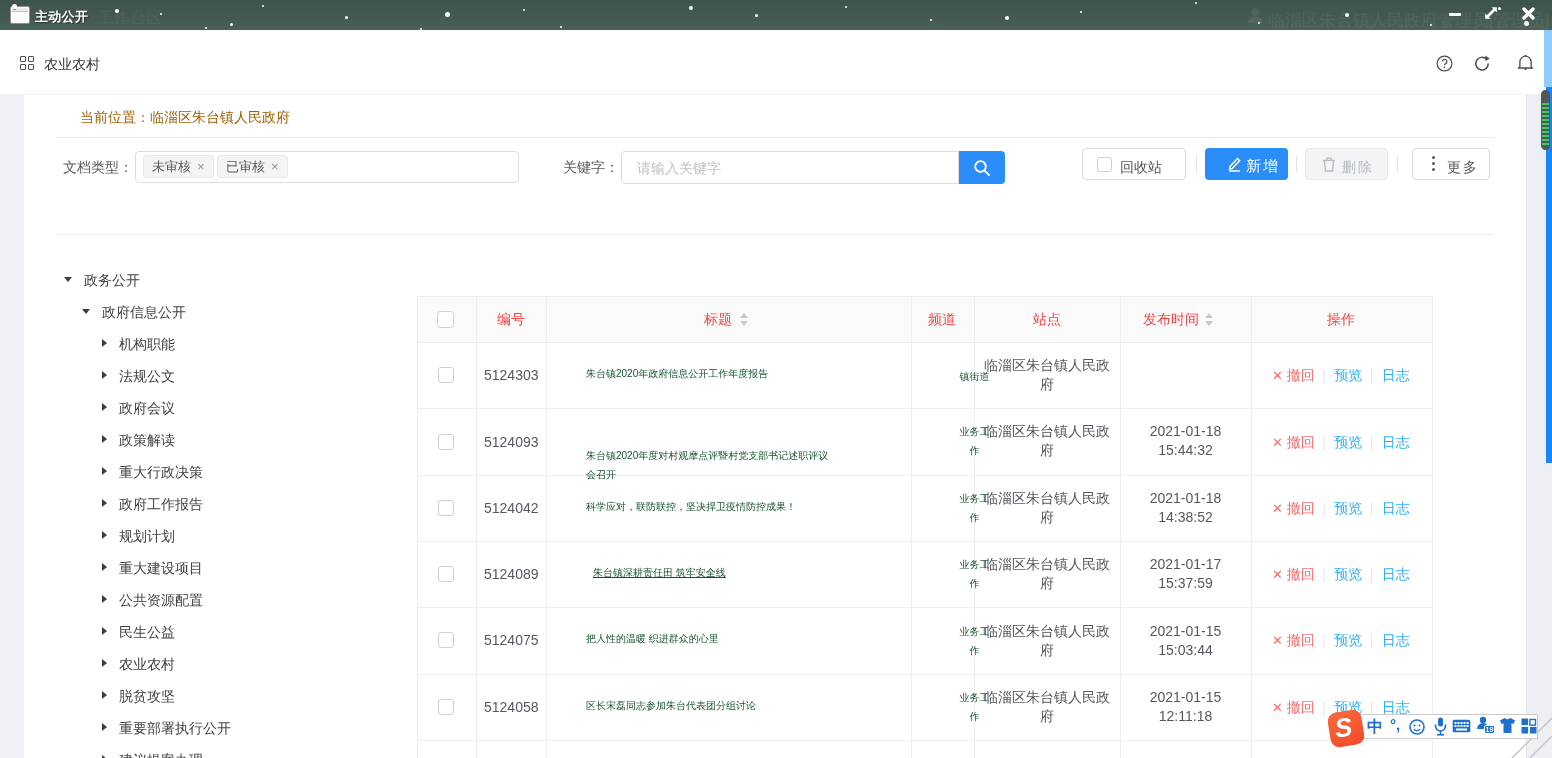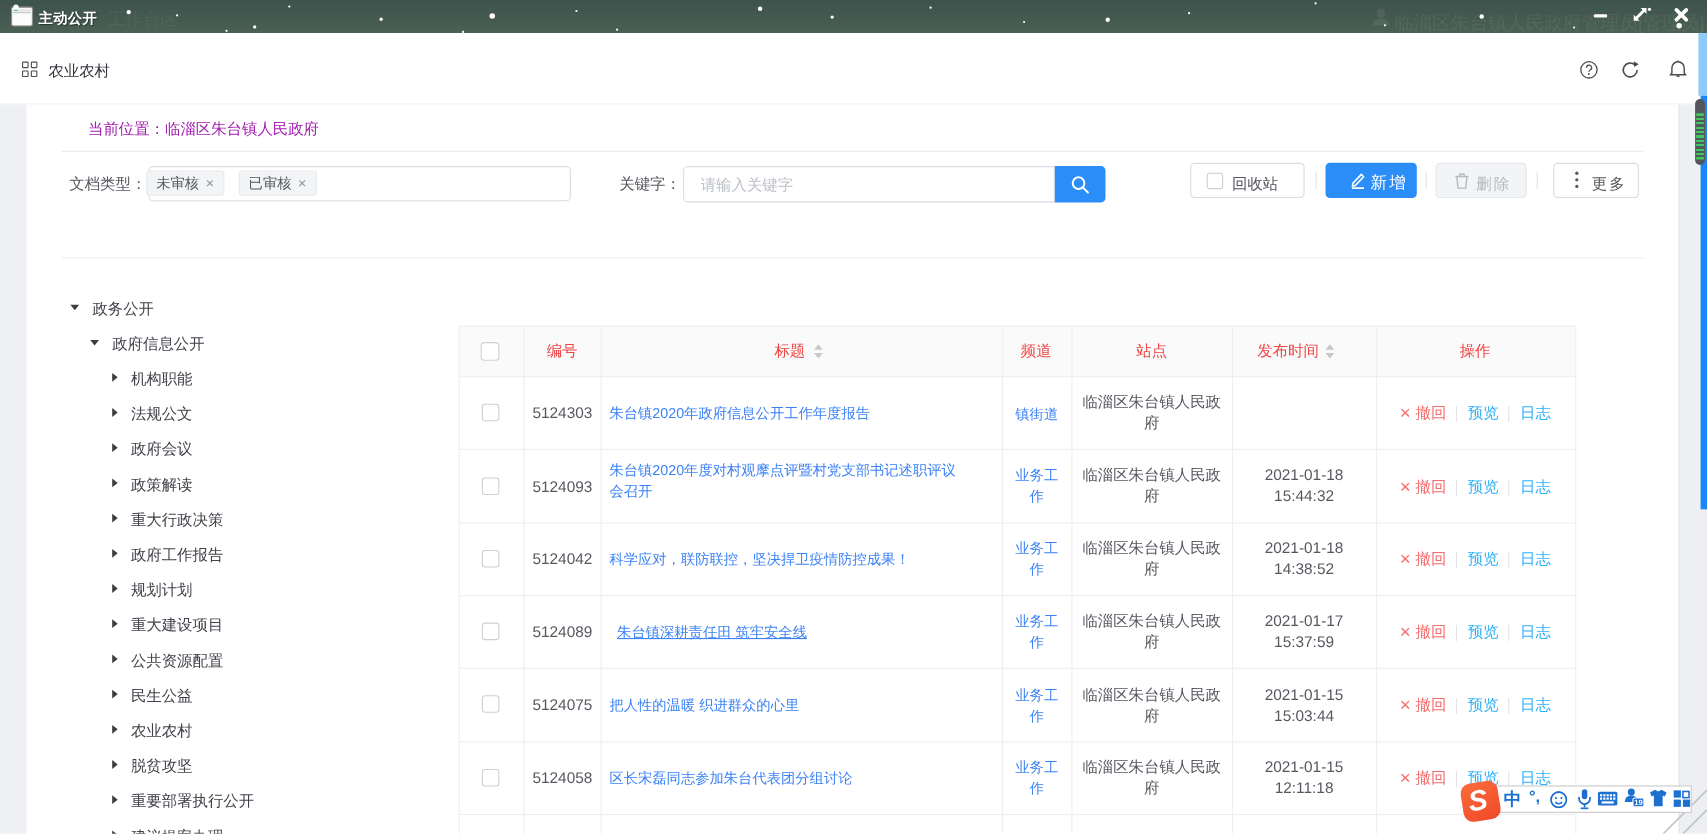--- a/index.html
+++ b/index.html
@@ -23,21 +23,21 @@
 
 
 #header { left:0; top:30px; width:1552px; height:65px; background:#fff;
   border-bottom:1px solid #f2f2f2; }
 #gridicon { left:20px; top:56px; width:15px; height:15px; }
 #gridicon div { position:absolute; width:6px; height:6px; border:1.4px solid #4d4d4d; border-radius:1px; }
 #hdrtitle { left:44px; top:56px; font-size:14px; color:#33363c; }
 
 
 #leftstrip { left:0; top:95px; width:24px; height:663px; background:#eef0f3; }
-#crumb { left:80px; top:109px; font-size:14px; color:#a21caf; }
+#crumb { left:80px; top:109px; font-size:14px; color:#a16207; }
 .hdiv { position:absolute; height:1px; background:#e6e8ec; }
 
 
 .lbl { position:absolute; font-size:14px; color:#55585e; }
 #tagbox { left:135px; top:151px; width:384px; height:32px; border:1px solid #d9dce2; border-radius:4px; background:#fff; }
 .tag { position:absolute; top:4px; height:23px; line-height:21px; background:#f3f4f6;
   border:1px solid #e7e8eb; border-radius:3px; font-size:13px; color:#54575d; padding:0 8px; }
 .tag .x { color:#8f939a; font-size:13px; margin-left:6px; }
 #kwinput { left:621px; top:151px; width:338px; height:33px; border:1px solid #d9dce2;
   border-radius:4px 0 0 4px; background:#fff; }
@@ -59,21 +59,21 @@
 
 
 .vline { position:absolute; width:1px; background:#ebeef3; }
 .hline { position:absolute; height:1px; background:#ebeef3; }
 #thead { left:417px; top:296px; width:1015px; height:46px; background:#fafafa; }
 .th { position:absolute; font-size:14px; color:#ef4444; }
 .sortc { position:absolute; width:0; height:0; border-left:4.5px solid transparent; border-right:4.5px solid transparent; }
 .su { border-bottom:5px solid #c6c8cd; }
 .sd { border-top:5px solid #c6c8cd; }
 .td { position:absolute; font-size:14px; color:#55585f; }
-.tlink { position:absolute; font-size:13px; color:#3b82f6; }
+.tlink { position:absolute; font-size:10px; color:#14532d;margin-left:32px; }
 .two { text-align:center; line-height:19px; }
 .op { position:absolute; font-size:14px; white-space:nowrap; }
 .red { color:#f56c6c; } .lblue { color:#2cb0f7; }
 .osep { color:#dfe2e7; padding:0 6px; font-size:12px; }
 
 
 #track { left:1526px; top:95px; width:26px; height:663px; background:#edeff2; border-left:1px solid #e4e6ea; }
 #bluestrip { left:1546px; top:87px; width:6px; height:376px; background:#1787fa; }
 #lightblue { left:1544px; top:30px; width:8px; height:57px; background:#8fcbf8; }
 #thumb { left:1541px; top:90px; width:9px; height:60px; background:#53565b; border-radius:5px; overflow:hidden; }
@@ -164,21 +164,21 @@
   <path d="M6.6 14.6 a2 2 0 0 0 3.8 0" fill="#494c51"></path>
 </svg>
 
 <div class="abs" id="leftstrip"></div>
 <div class="abs" id="crumb">当前位置：临淄区朱台镇人民政府</div>
 <div class="hdiv" style="left:56px;top:137px;width:1438px;"></div>
 <div class="hdiv" style="left:56px;top:234px;width:1438px;background:#ecedf0;"></div>
 
 <div class="lbl" style="left:63px;top:159px;text-align:right;">文档类型：</div>
 <div class="abs" id="tagbox"></div>
-<div class="tag" style="left:133px;top:155px;">未审核<span class="x">×</span></div>
+<div class="tag" style="left:143px;top:155px;">未审核<span class="x">×</span></div>
 <div class="tag" style="left:217px;top:155px;">已审核<span class="x">×</span></div>
 <div class="lbl" style="left:563px;top:159px;">关键字：</div>
 <div class="abs" id="kwinput"></div>
 <div class="abs" id="kwph">请输入关键字</div>
 <div class="abs" id="searchbtn"></div>
 <svg class="abs" style="left:972px;top:158px" width="20" height="20" viewBox="0 0 20 20">
   <circle cx="8.5" cy="8.5" r="5.3" fill="none" stroke="#fff" stroke-width="1.8"></circle>
   <line x1="12.6" y1="12.6" x2="17" y2="17" stroke="#fff" stroke-width="1.8" stroke-linecap="round"></line>
 </svg>
 <div class="btn btn-plain" style="left:1082px;width:104px;"></div>
@@ -274,21 +274,21 @@
 <div class="sortc sd" style="left:1205px;top:321px;"></div>
 <div class="th" style="left:1327px;top:311px;">操作</div>
 <div class="cb" style="left:438px;top:367px;width:16px;height:16px;"></div>
 <div class="td" style="left:484px;top:367px;">5124303</div>
 <div class="tlink" style="left:554px;top:367px;">朱台镇2020年政府信息公开工作年度报告</div>
 <div class="tlink two" style="left:911px;top:367px;width:63px;">镇街道</div>
 <div class="td two" style="left:974px;top:356px;width:146px;">临淄区朱台镇人民政<br>府</div>
 <div class="op" style="left:1272px;top:367px;"><span class="red" style="font-size:13px;">✕</span> <span class="red">撤回</span><span class="osep">│</span><span class="lblue">预览</span><span class="osep">│</span><span class="lblue">日志</span></div>
 <div class="cb" style="left:438px;top:434px;width:16px;height:16px;"></div>
 <div class="td" style="left:484px;top:434px;">5124093</div>
-<div class="tlink" style="left:554px;top:418px;line-height:19px;">朱台镇2020年度对村观摩点评暨村党支部书记述职评议<br>会召开</div>
+<div class="tlink" style="left:554px;top:446px;line-height:19px;">朱台镇2020年度对村观摩点评暨村党支部书记述职评议<br>会召开</div>
 <div class="tlink two" style="left:911px;top:422px;width:63px;">业务工<br>作</div>
 <div class="td two" style="left:974px;top:422px;width:146px;">临淄区朱台镇人民政<br>府</div>
 <div class="td two" style="left:1120px;top:422px;width:131px;">2021-01-18<br>15:44:32</div>
 <div class="op" style="left:1272px;top:434px;"><span class="red" style="font-size:13px;">✕</span> <span class="red">撤回</span><span class="osep">│</span><span class="lblue">预览</span><span class="osep">│</span><span class="lblue">日志</span></div>
 <div class="cb" style="left:438px;top:500px;width:16px;height:16px;"></div>
 <div class="td" style="left:484px;top:500px;">5124042</div>
 <div class="tlink" style="left:554px;top:500px;">科学应对，联防联控，坚决捍卫疫情防控成果！</div>
 <div class="tlink two" style="left:911px;top:489px;width:63px;">业务工<br>作</div>
 <div class="td two" style="left:974px;top:489px;width:146px;">临淄区朱台镇人民政<br>府</div>
 <div class="td two" style="left:1120px;top:489px;width:131px;">2021-01-18<br>14:38:52</div>

